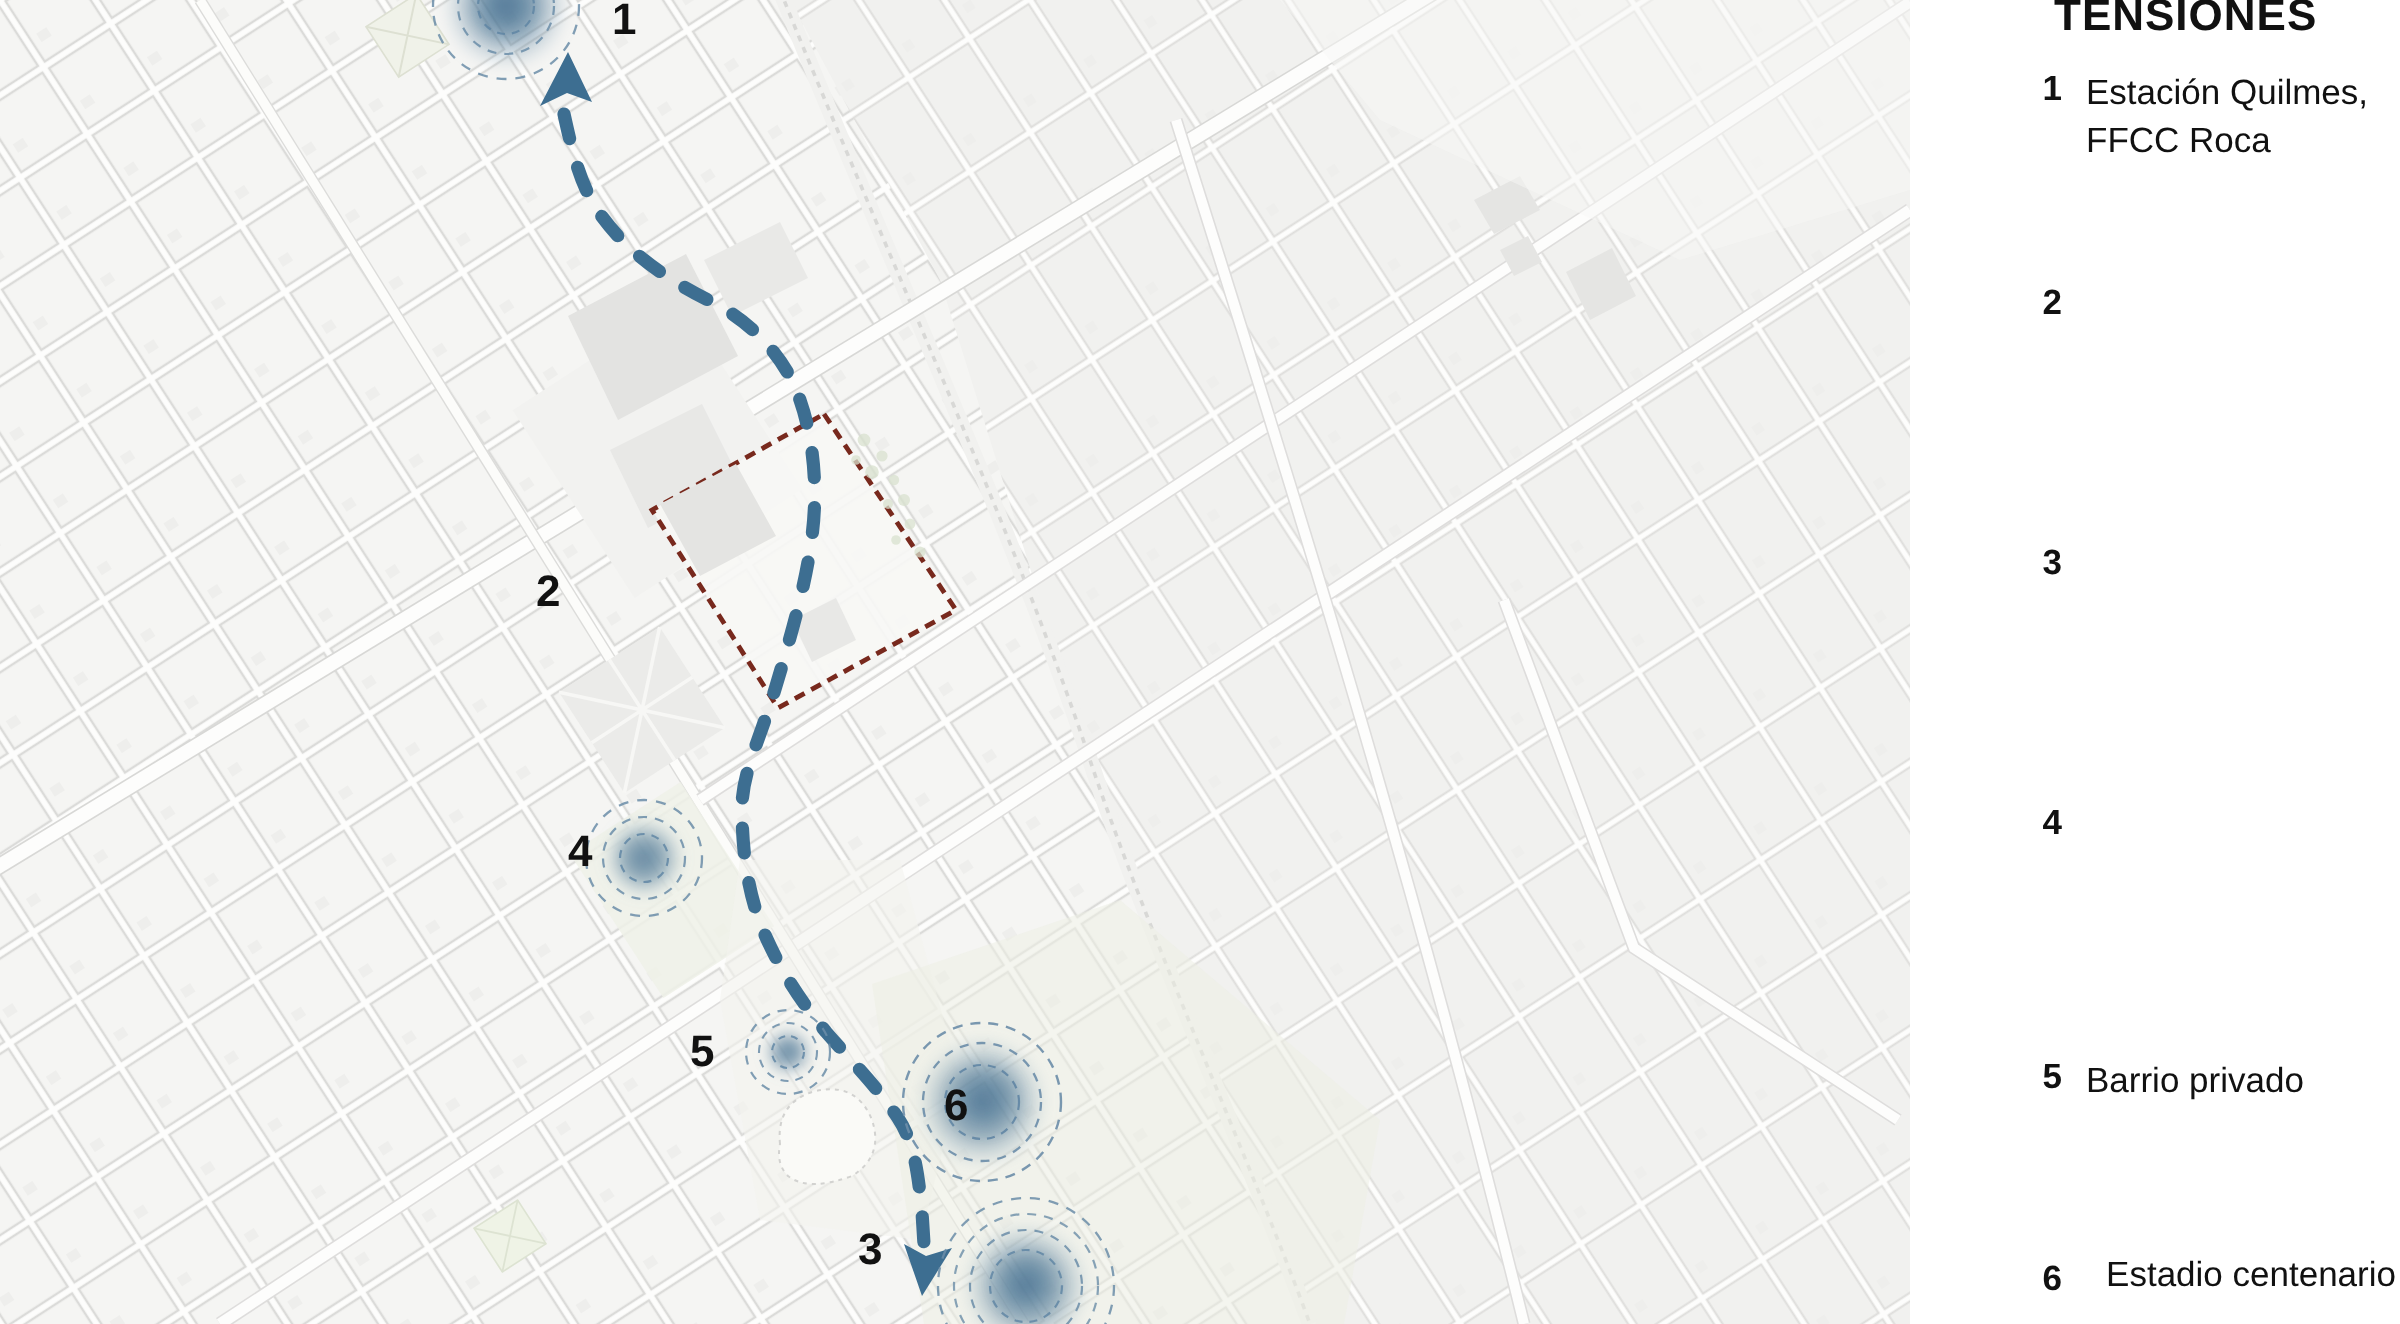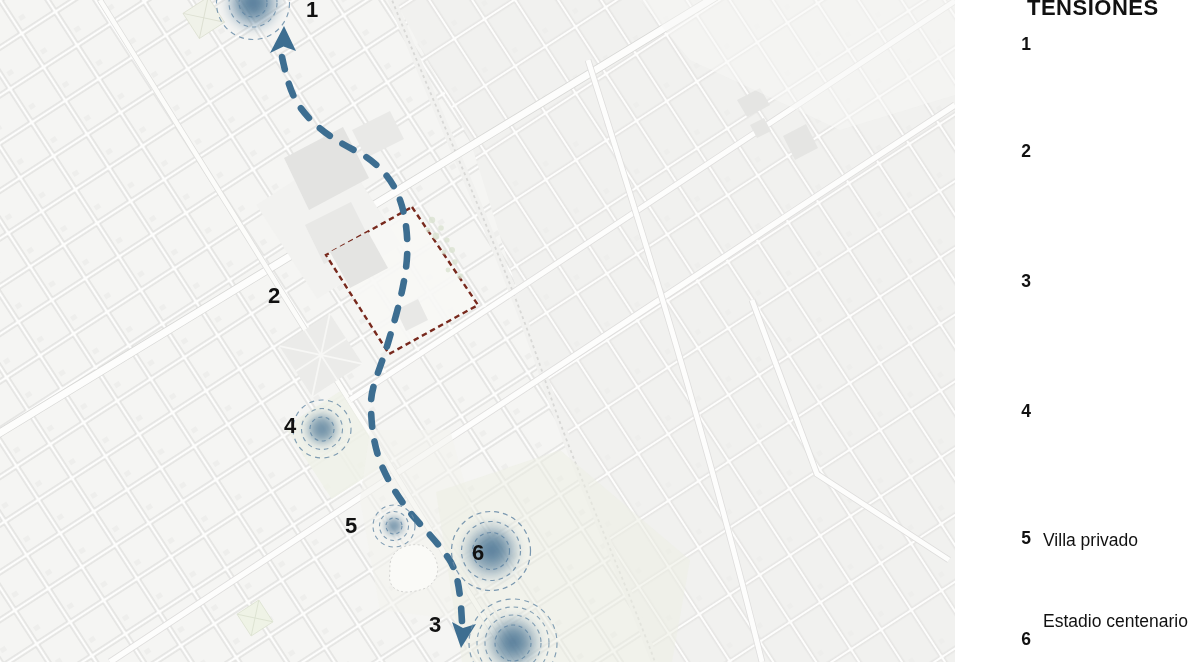--- a/index.html
+++ b/index.html
@@ -210,30 +210,31 @@
     <text x="472" y="560" font-family="Liberation Sans, sans-serif" font-size="22" font-weight="bold" fill="#111">6</text>
   </svg>
   </div>
 
   <div id="sidebar"></div>
 
   <div class="ttl">TENSIONES</div>
 
   <div class="num" style="left:1009px;top:34px;">1</div>
 
+  <div class="itx" style="top:34px;">Estación Quilmes,<br>FFCC Roca</div>
 
   <div class="num" style="left:1009px;top:141px;">2</div>
 
 
   <div class="num" style="left:1009px;top:271px;">3</div>
 
 
   <div class="num" style="left:1009px;top:401px;">4</div>
 
 
   <div class="num" style="left:1009px;top:528px;">5</div>
 
-  <div class="itx" style="top:528px;">Villa privado</div>
+  <div class="itx" style="top:528px;">Barrio privado</div>
 
   <div class="num" style="left:1009px;top:629px;">6</div>
 
-  <div class="itx" style="top:609px;">Estadio centenario</div>
+  <div class="itx" style="top:625px;text-align:right;">Estadio centenario</div>
 </div>
 
 </body></html>

